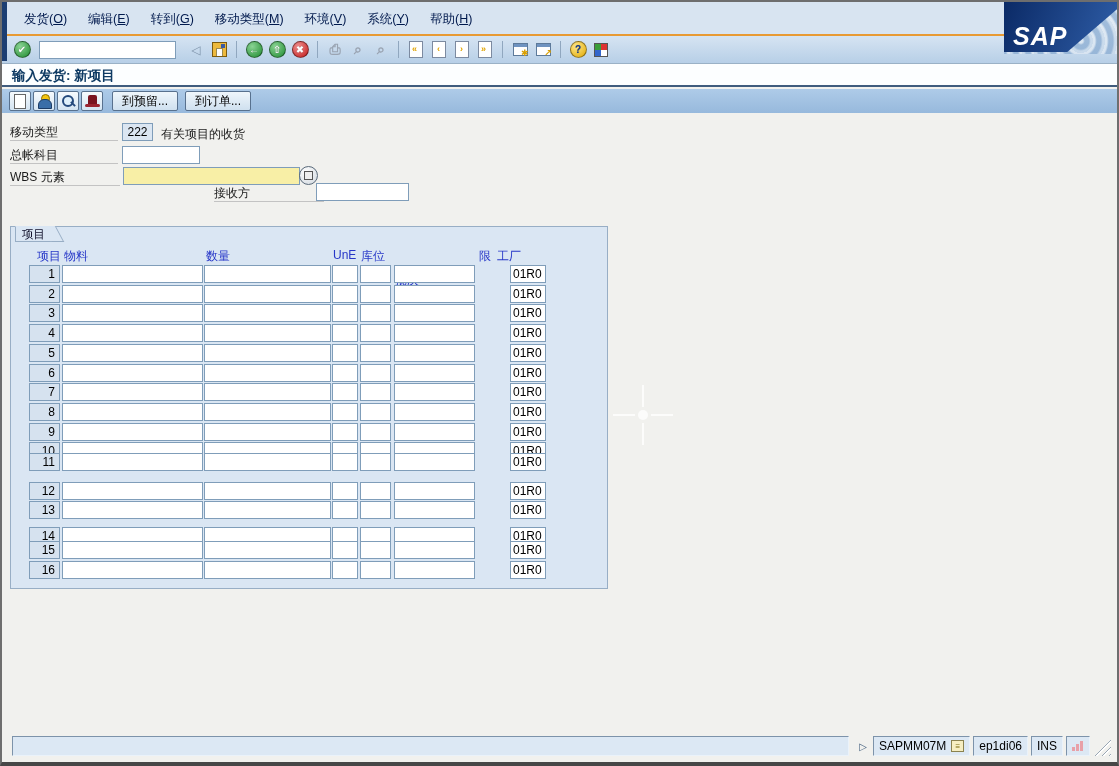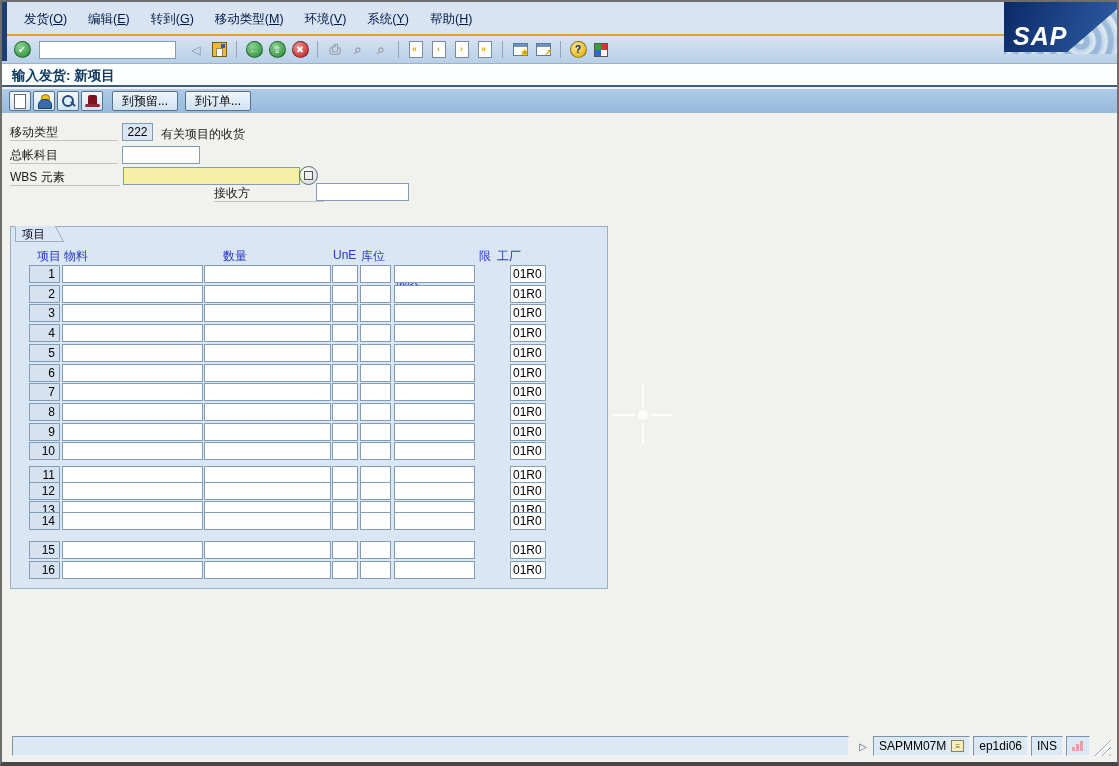--- a/index.html
+++ b/index.html
@@ -276,21 +276,21 @@
         <i></i>
       </div>
 
     <div class="flabel" style="left:212px; top:72px; width:110px;">接收方</div>
     <input class="finput" style="left: 314px; top: 70px; width: 93px;" value="">
 
     <div class="groupbox">
       <div class="gtab">项目</div>
       <div class="chead" style="left:22px;  width:28px; text-align:right;">项目</div>
       <div class="chead" style="left:53px;">物料</div>
-      <div class="chead" style="left:212px;">数量</div>
+      <div class="chead" style="left:195px;">数量</div>
       <div class="chead" style="left:322px;">UnE</div>
       <div class="chead" style="left:350px;">库位</div>
       <div class="chead" style="left:384px;margin-top:24px;">批次</div>
       <div class="chead" style="left:468px;">限</div>
       <div class="chead" style="left:486px;">工厂</div>
       <div>
           <div class="trow" style="top: 38px;">
             <input class="item" readonly="" value="1" style="">
             <input class="mat" style="">
             <input class="qty" style="">
@@ -373,21 +373,21 @@
           </div>
           <div class="trow" style="top: 215.3px;">
             <input class="item" readonly="" value="10" style="">
             <input class="mat" style="">
             <input class="qty" style="">
             <input class="une" style="">
             <input class="bin" style="">
             <input class="bat" style="">
             <input class="plt" value="01R0" style="">
           </div>
-          <div class="trow" style="top: 239px;">
+          <div class="trow" style="top: 226px;">
             <input class="item" readonly="" value="11" style="">
             <input class="mat" style="">
             <input class="qty" style="">
             <input class="une" style="">
             <input class="bin" style="">
             <input class="bat" style="">
             <input class="plt" value="01R0" style="">
           </div>
           <div class="trow" style="top: 254.7px;">
             <input class="item" readonly="" value="12" style="">
@@ -400,21 +400,21 @@
           </div>
           <div class="trow" style="top: 274.4px;">
             <input class="item" readonly="" value="13" style="">
             <input class="mat" style="">
             <input class="qty" style="">
             <input class="une" style="">
             <input class="bin" style="">
             <input class="bat" style="">
             <input class="plt" value="01R0" style="">
           </div>
-          <div class="trow" style="top: 285px; padding-left: 24px;">
+          <div class="trow" style="top: 300px; padding-left: 24px;">
             <input class="item" readonly="" value="14" style="">
             <input class="mat" style="">
             <input class="qty" style="">
             <input class="une" style="">
             <input class="bin" style="">
             <input class="bat" style="">
             <input class="plt" value="01R0" style="">
           </div>
           <div class="trow" style="top: 313.8px; border-radius: 7px;">
             <input class="item" readonly="" value="15" style="">

